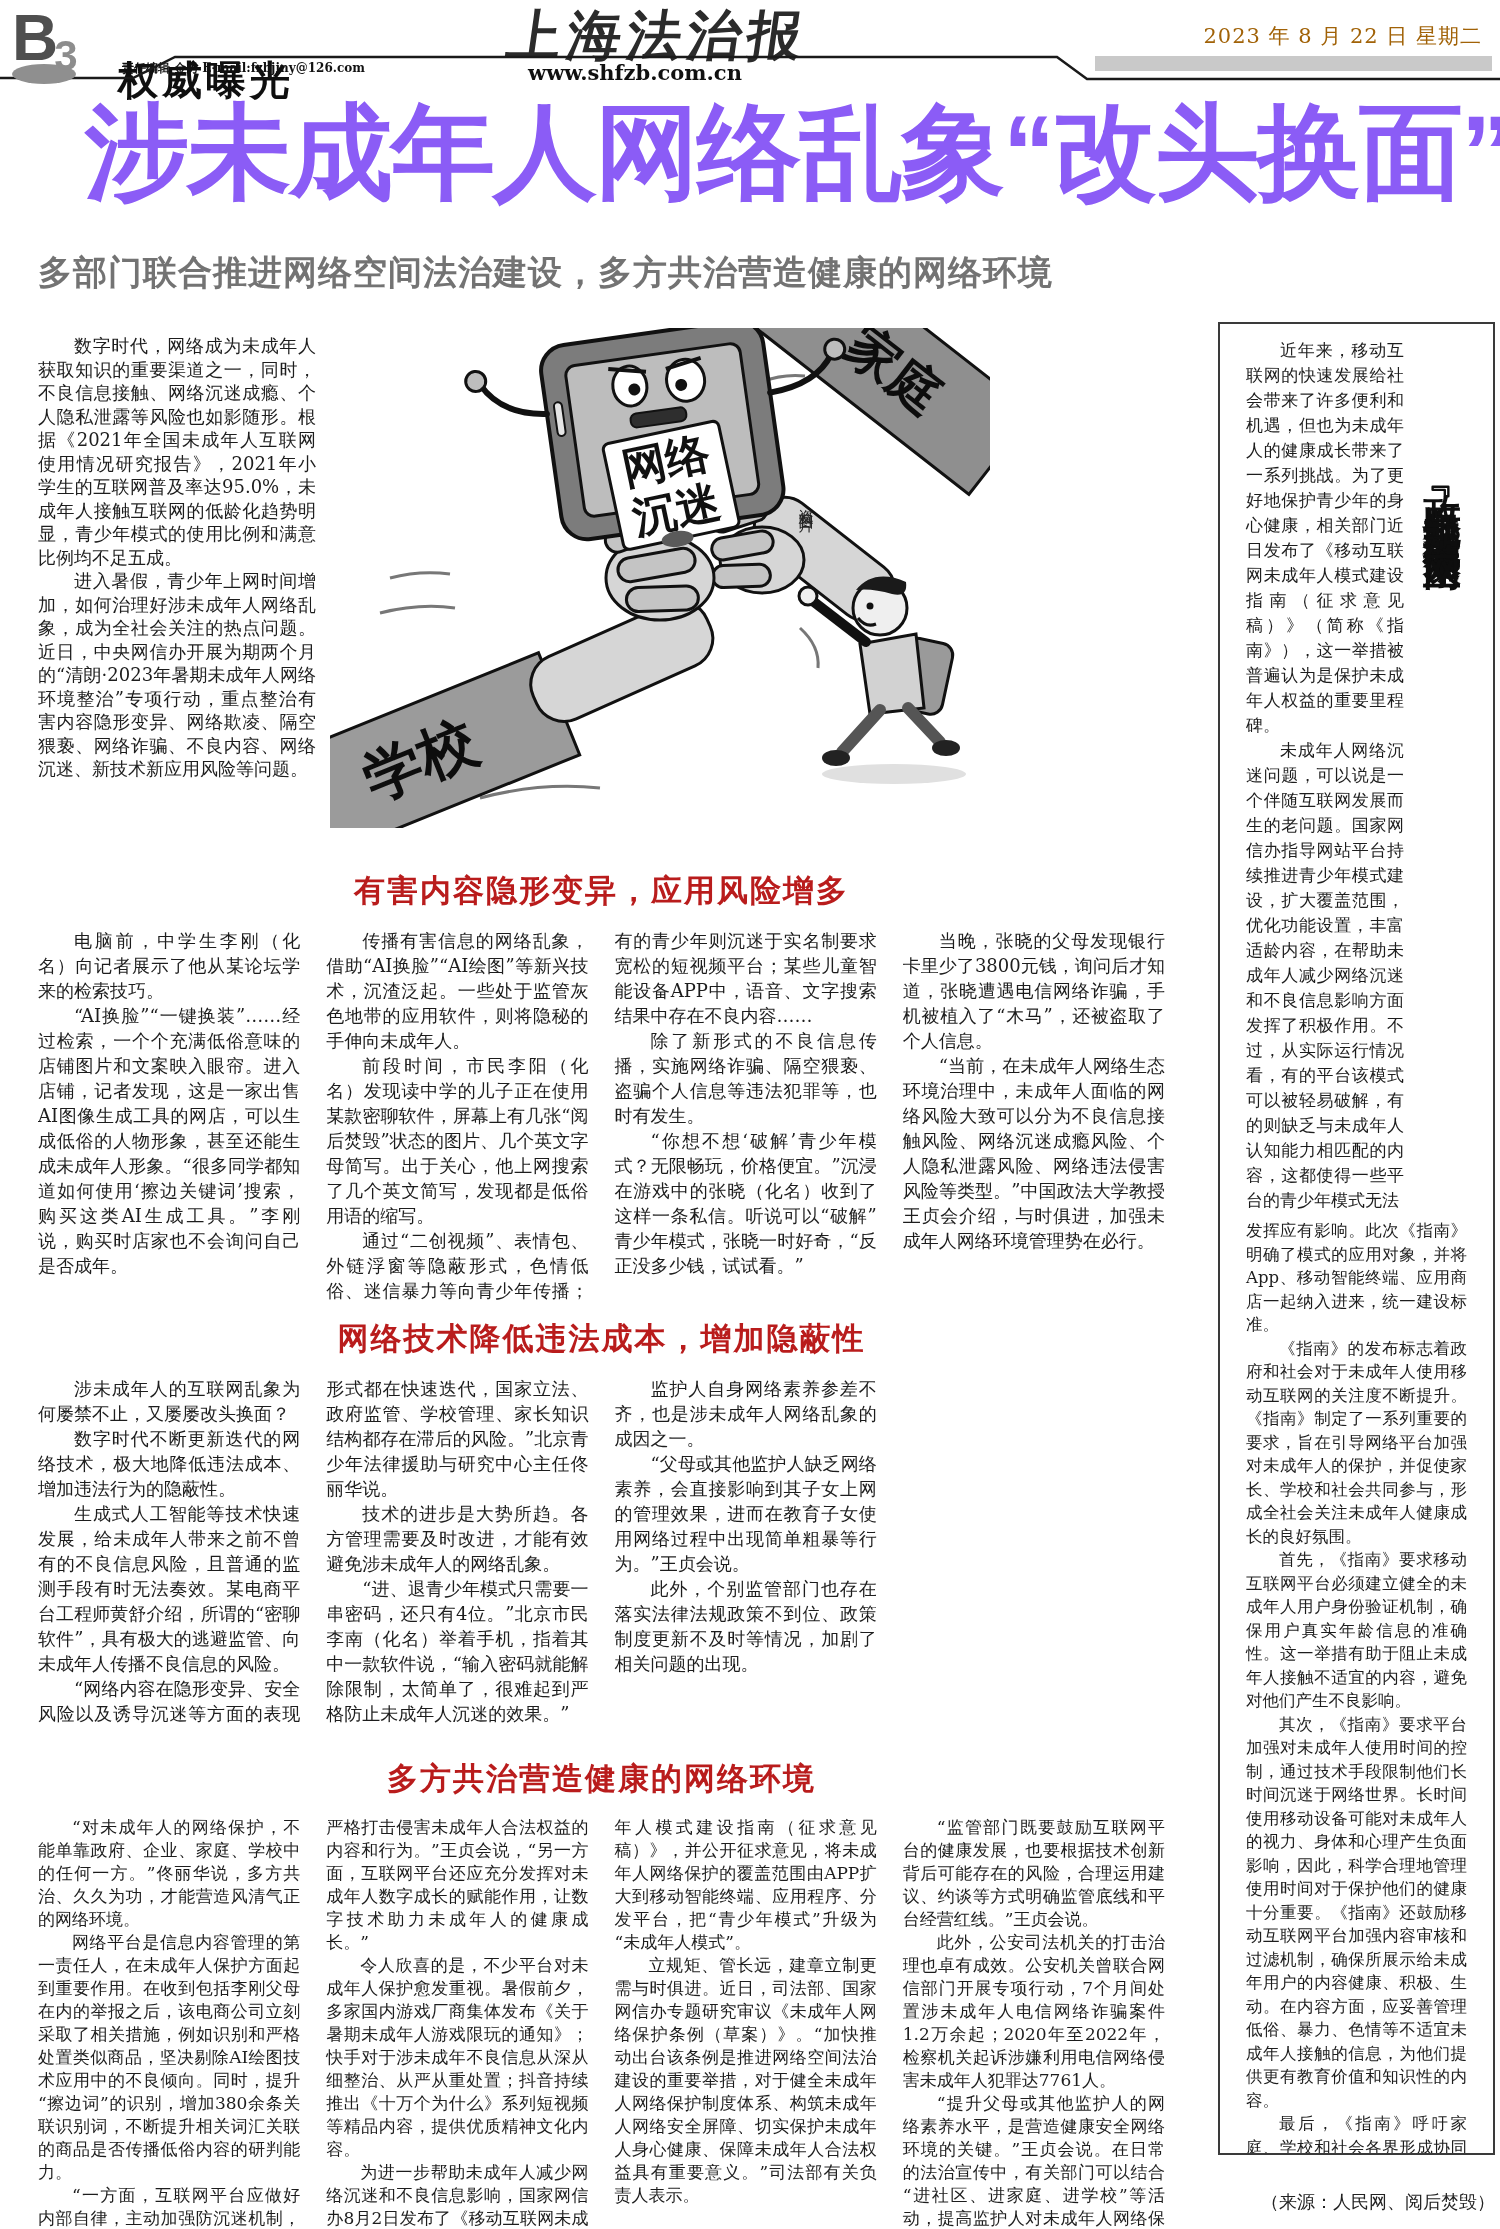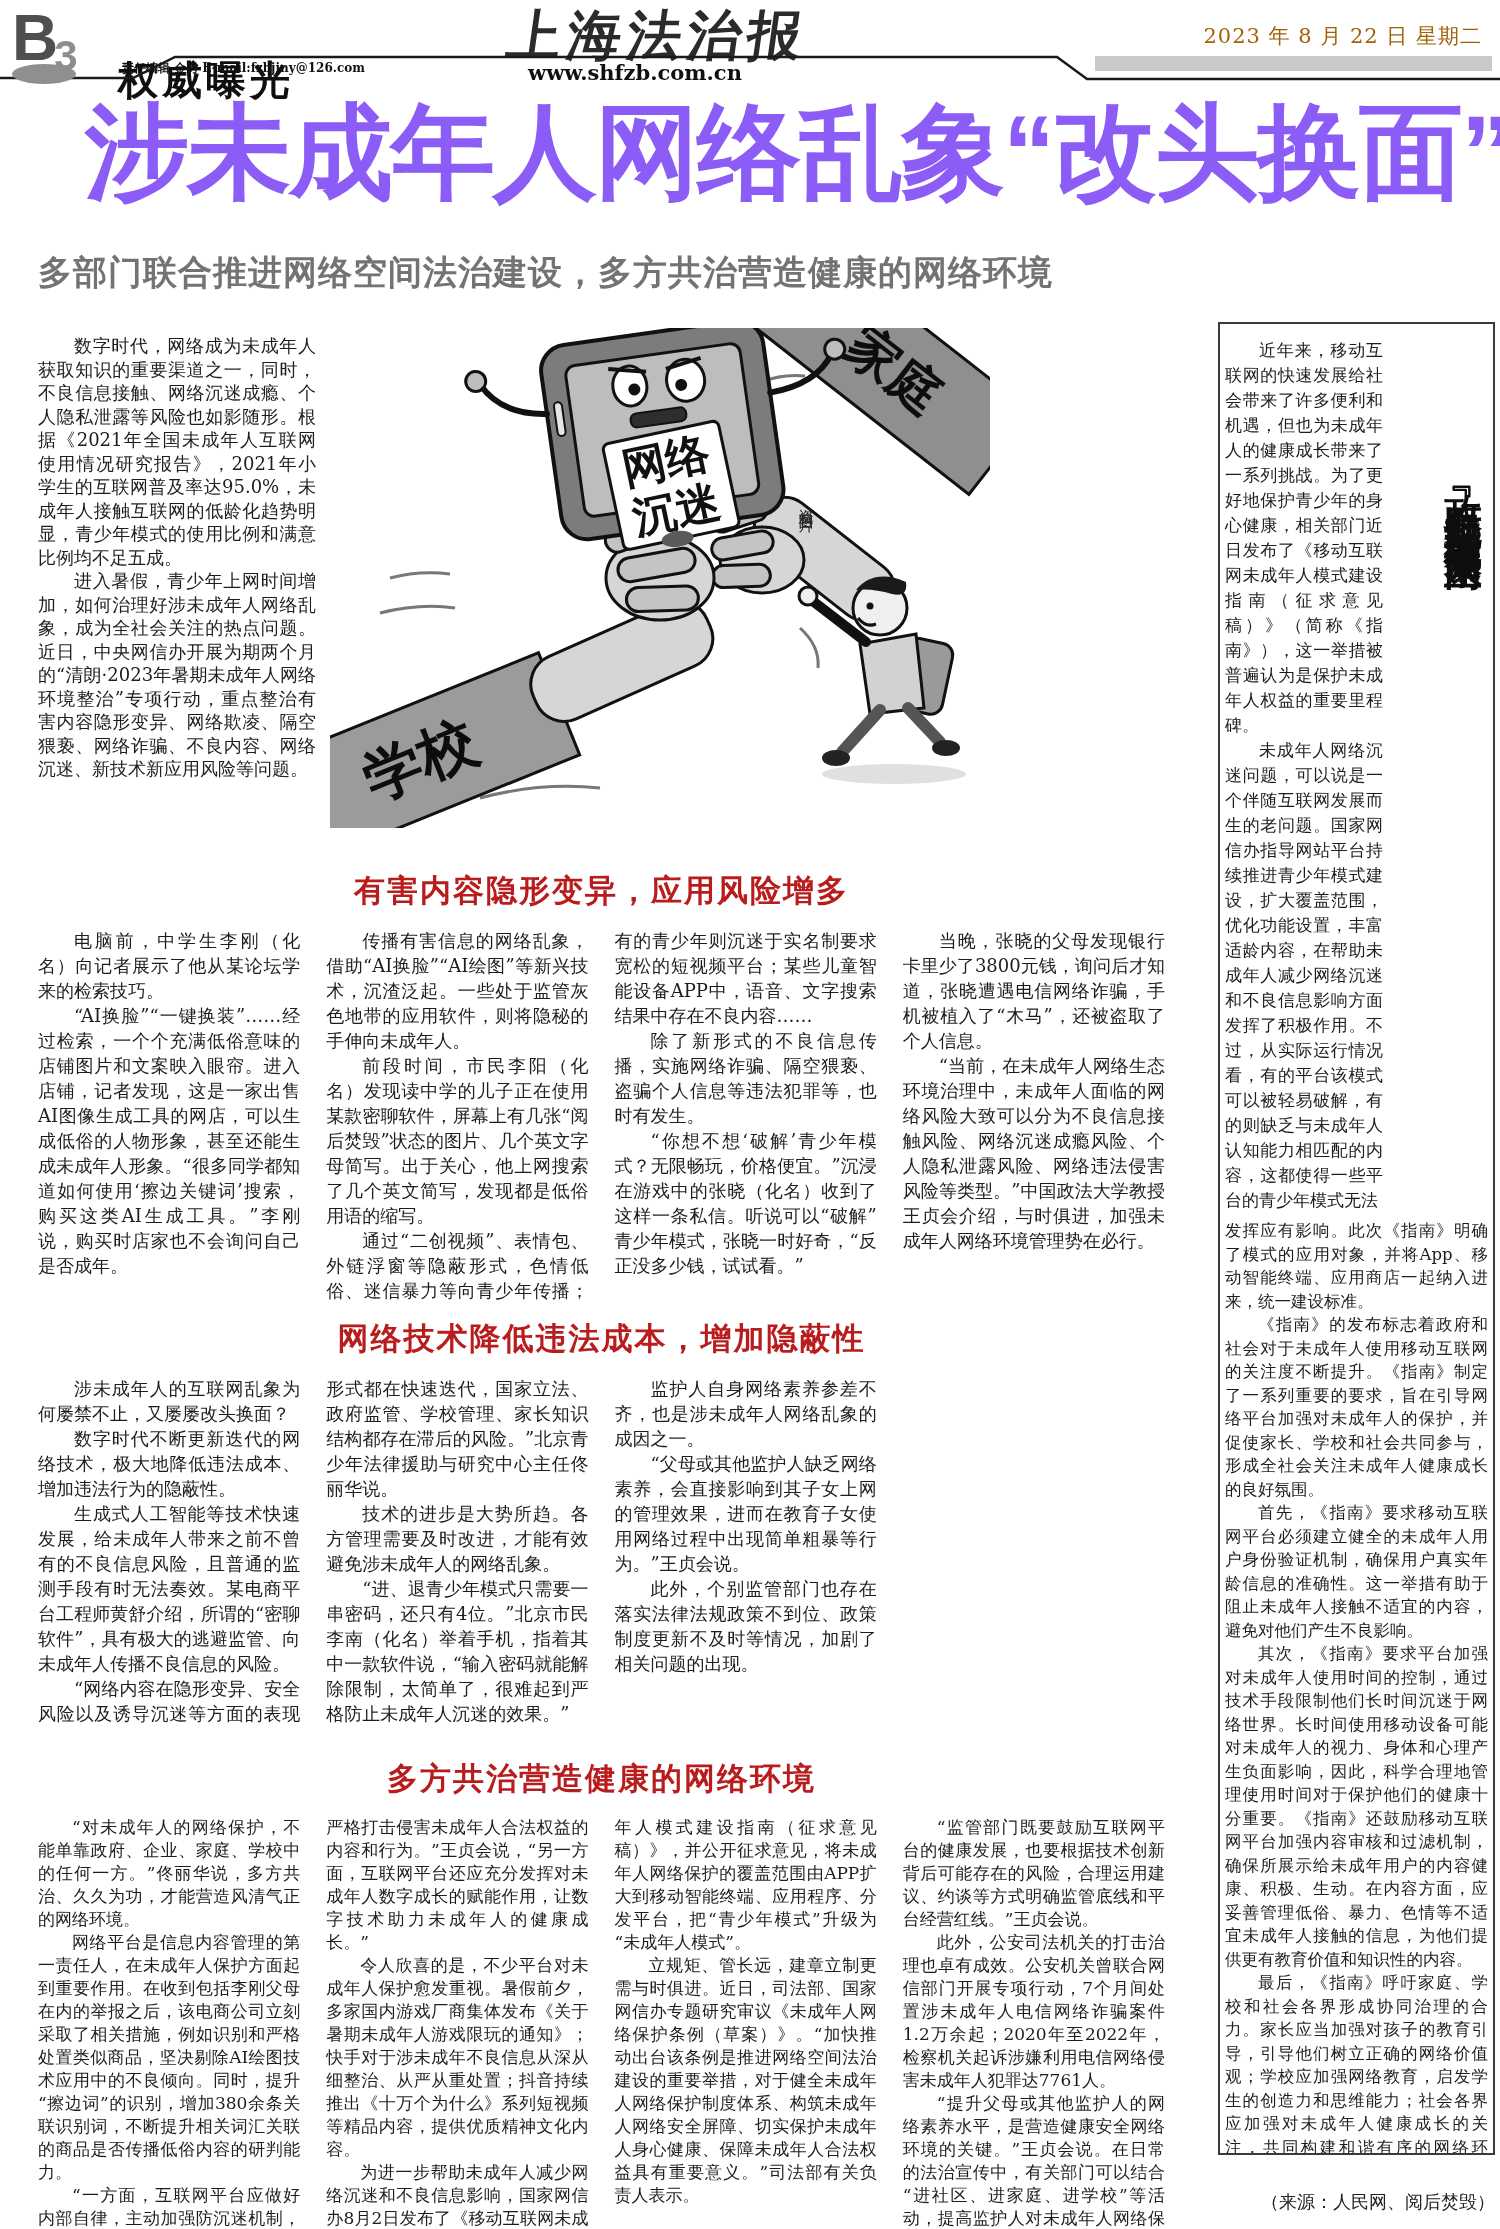--- a/index.html
+++ b/index.html
@@ -46,21 +46,21 @@
   .sec1{top:870px;} .sec2{top:1318px;} .sec3{top:1758px;}
   .sec-h{margin:0 0 16px 0;text-align:center;font-family:"Liberation Sans",sans-serif;
          font-weight:bold;font-size:31px;letter-spacing:2px;color:#b91c1c;}
   .cols{column-count:4;column-gap:26px;column-fill:auto;overflow:hidden;text-align:justify;
         font-size:18px;line-height:25px;}
   .cols1{height:386px;} .cols2{height:352px;}
   .cols3{height:414px;font-size:17px;line-height:23px;}
 
   
   .sidebar{position:absolute;left:1218px;top:322px;width:277px;height:1833px;
-           border:2px solid #3a3a3a;box-sizing:border-box;padding:14px 5px;overflow:hidden;}
+           border:2px solid #3a3a3a;box-sizing:border-box;padding:14px 26px;overflow:hidden;}
   .sb-top{display:flex;justify-content:space-between;}
   .sb-narrow{width:158px;font-size:17px;line-height:25px;text-align:justify;}
   .sb-title{writing-mode:vertical-rl;font-family:"Liberation Sans",sans-serif;font-weight:bold;
             font-size:38px;letter-spacing:4px;margin-top:128px;height:690px;color:#0e0e0e;}
   .sb-bottom{margin-top:6px;font-size:16.5px;line-height:23.5px;text-align:justify;}
   .source{position:absolute;left:1218px;top:2190px;width:277px;text-align:right;
           font-size:18px;color:#222;}
 </style>
 </head>
 <body>

